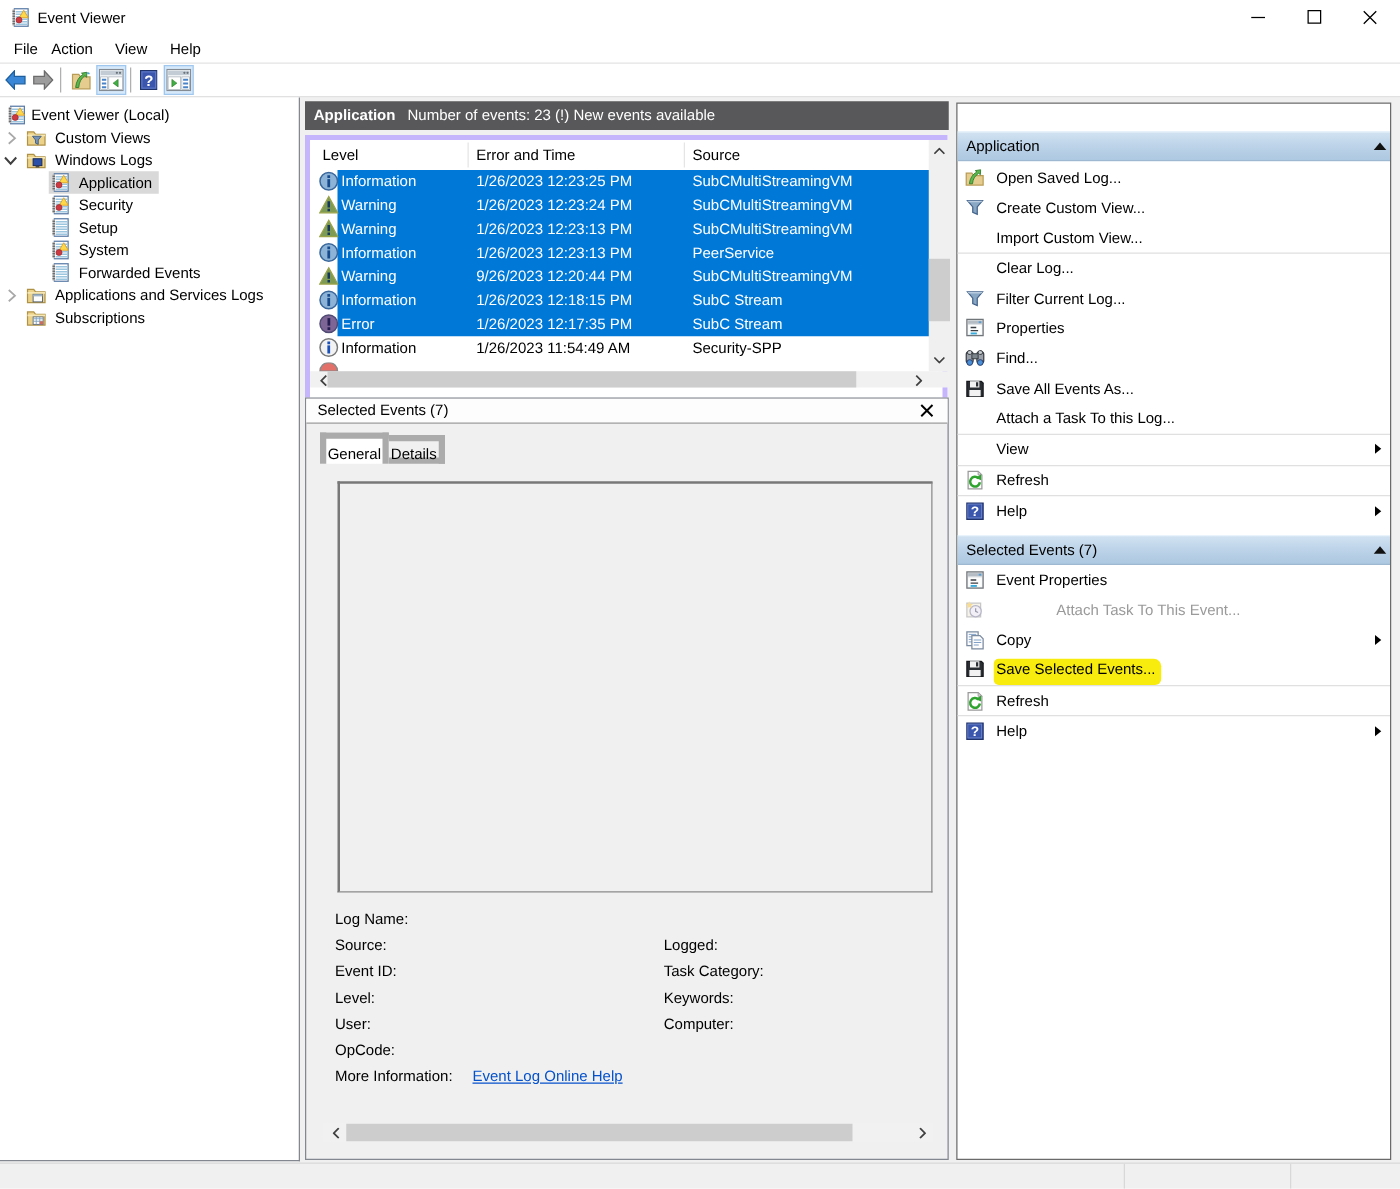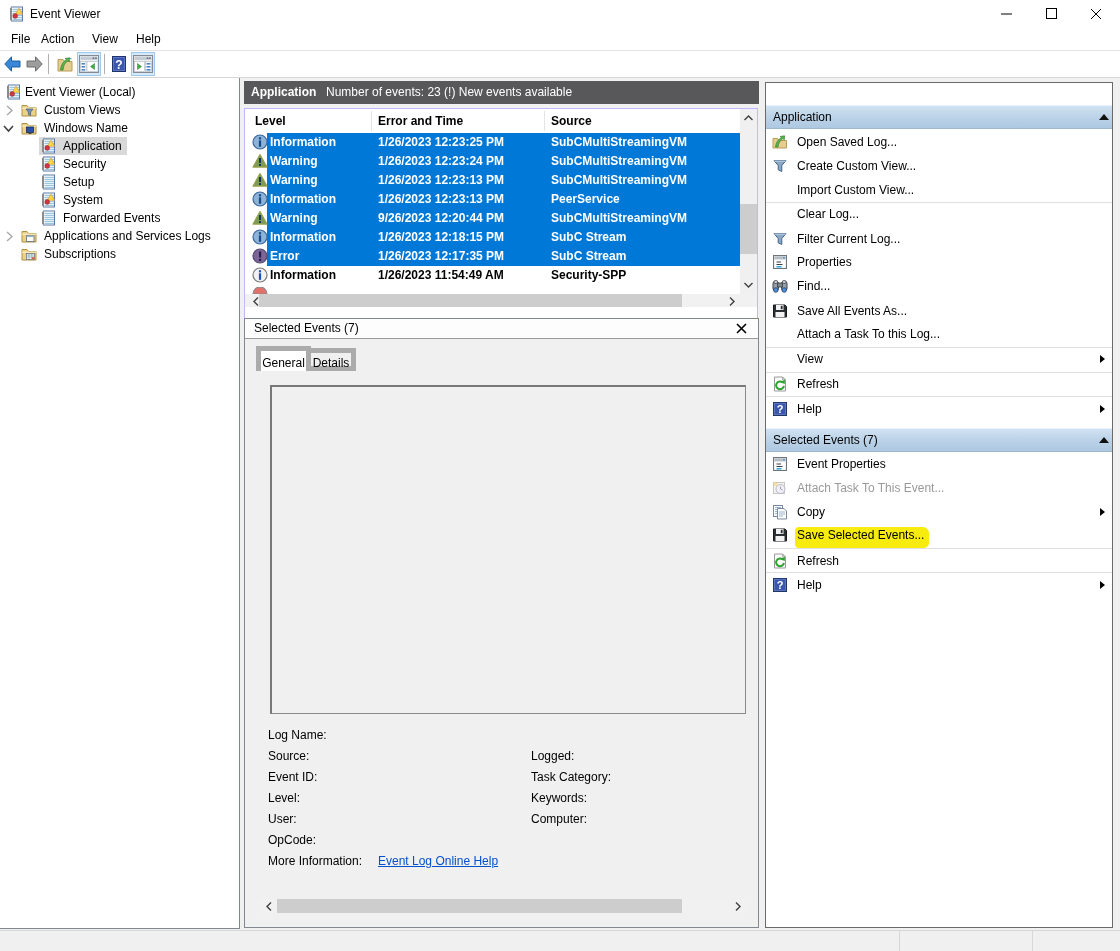--- a/index.html
+++ b/index.html
@@ -9,21 +9,21 @@
 #titlebar { left:0; top:0; width:1120px; height:28px; background:#fff; }
 #menubar { left:0; top:28px; width:1120px; height:22px; background:#fff; }
 #toolbar { left:0; top:50px; width:1120px; height:28px; background:#fff; border-top:1px solid #e3e3e3; border-bottom:1px solid #d7d7d7; }
 .tbsep { position:absolute; top:54px; width:1px; height:20px; background:#b0b0b0; }
 .tbhl { position:absolute; top:52px; width:24px; height:24px; background:#d6e9fb; border:1px solid #a0c8ee; }
 #mainbg { left:0; top:78px; width:1120px; height:852px; background:#f0f0f0; }
 #statusbar { left:0; top:930px; width:1120px; height:21px; background:#f0f0f0; border-top:1px solid #d7d7d7; }
 #tree { left:0; top:78px; width:240px; height:851px; background:#fff; border-right:1px solid #828790; border-bottom:1px solid #828790; }
 .trow { position:absolute; height:18px; line-height:18px; white-space:nowrap; }
 #cbar { left:244px; top:81px; width:515px; height:23px; background:#58585a; color:#fff; line-height:23px; white-space:nowrap; }
-#listbox { left:244px; top:108px; width:514px; height:257px; background:#fff; border:1px solid #c4b5fd;font-weight:bold; }
+#listbox { left:244px; top:108px; width:514px; height:257px; background:#fff; border:4px solid #c4b5fd; }
 .colsep { position:absolute; top:2px; width:1px; height:20px; background:#e5e5e5; }
 .lrow { position:absolute; height:19px; line-height:19px; white-space:nowrap; }
 .vscroll { position:absolute; left:495px; top:0px; width:17px; height:185px; background:#f0f0f0; }
 .hscroll { position:absolute; left:0px; top:185px; width:512px; height:13px; background:#f1f1f1; }
 #bpanel { left:244px; top:318px; width:515px; height:610px; background:#f0f0f0; border:1px solid #828790; }
 #btitle { position:absolute; left:0; top:0; width:513px; height:20px; background:#fdfdfd; border-bottom:1px solid #9a9a9a; line-height:19px; }
 .tab { position:absolute; border:5px solid #000000; }
 #tbox { position:absolute; left:25px; top:66px; width:476px; height:329px; border-top:2px solid #787878; border-left:2px solid #787878; border-right:1px solid #8a8a8a; border-bottom:1px solid #8a8a8a; background:#f0f0f0; }
 .flabel { position:absolute; height:20px; white-space:nowrap; }
 #actions { left:765px; top:82px; width:348px; height:846px; background:#fff; border:1px solid #6a6a6a; }
@@ -133,21 +133,21 @@
 <div class="trow" style="left:44px;top:101px;">Custom Views</div>
 <svg class="abs" style="left:3px;top:124px;" width="11" height="9" viewBox="0 0 11 9">
     <path d="M1 2 L5.5 7 L10 2" fill="none" stroke="#404040" stroke-width="1.6"></path>
   </svg>
 <svg class="abs" style="left:21px;top:120px;" width="16" height="16" viewBox="0 0 16 16">
     <path d="M1 3.5 L6 3.5 L7.5 5.5 L15 5.5 L15 14 L1 14 Z" fill="#ecd189" stroke="#b09245" stroke-width="1"></path>
 <path d="M1 5.5 L15 5.5 L15 7 L1 7 Z" fill="#f6e7b4"></path>
     <rect x="5.5" y="7" width="7" height="5.5" fill="#2b50a8" stroke="#16295e" stroke-width="0.8"></rect>
 <rect x="7.5" y="12.5" width="3" height="1.5" fill="#44484e"></rect>
   </svg>
-<div class="trow" style="left:44px;top:119px;">Windows Name</div>
+<div class="trow" style="left:44px;top:119px;">Windows Logs</div>
 <svg class="abs" style="left:40px;top:138px;" width="16" height="16" viewBox="0 0 16 16">
     <rect x="3.5" y="1" width="11" height="14" fill="#fff" stroke="#5b7ca8" stroke-width="1"></rect>
 <path d="M4.5 3.4 L14 3.4 M4.5 5.4 L14 5.4 M4.5 7.4 L14 7.4 M4.5 9.4 L14 9.4 M4.5 11.4 L14 11.4 M4.5 13.4 L14 13.4" stroke="#9cc6de" stroke-width="1.1"></path>
 <rect x="2" y="1.5" width="2" height="13" fill="#b8b8b8"></rect>
 <path d="M2 3 L4 3 M2 5 L4 5 M2 7 L4 7 M2 9 L4 9 M2 11 L4 11 M2 13 L4 13" stroke="#555" stroke-width="0.9"></path>
     <path d="M11 2.2 L14.6 8.2 L7.4 8.2 Z" fill="#ffd84a" stroke="#d89f28" stroke-width="0.7"></path>
 <circle cx="7.2" cy="10" r="2.4" fill="#cc3940" stroke="#99232b" stroke-width="0.5"></circle>
   </svg>
 <div class="trow" style="left:63px;top:137px;">Application</div>
 <svg class="abs" style="left:40px;top:156px;" width="16" height="16" viewBox="0 0 16 16">
@@ -405,21 +405,21 @@
 <path d="M4.5 8 L9 8 M4.5 10.5 L10.5 10.5" stroke="#3a3f45" stroke-width="1.1"></path>
 <rect x="4.5" y="12" width="5" height="1.5" fill="#35aadc"></rect>
     </svg>
 <div class="aitem" style="top:369px;">Event Properties</div>
 <svg class="aicon" style="top:397px;opacity:0.55;" width="16" height="16" viewBox="0 0 16 16">
       <rect x="1.5" y="2.5" width="11" height="11" fill="#f0ead8" stroke="#9a9a9a" stroke-width="1"></rect>
 <circle cx="8.5" cy="9" r="4.5" fill="#e8e4f0" stroke="#7a7a9a" stroke-width="1"></circle>
 <path d="M8.5 6.5 L8.5 9 L10.5 10" fill="none" stroke="#4a4a6a" stroke-width="1"></path>
 <path d="M3.5 1 L4.3 3 L6.3 3.3 L4.8 4.6 L5.2 6.6 L3.5 5.5 L1.8 6.6 L2.2 4.6 L0.7 3.3 L2.7 3 Z" fill="#f0c040"></path>
     </svg>
-<div class="aitem" style="top:393px;color:#9a9a9a;">Attach Task To This Event...</div>
+<div class="aitem" style="top:393px;color:#9a9a9a;margin-left:48px;">Attach Task To This Event...</div>
 <svg class="aicon" style="top:421px;" width="16" height="16" viewBox="0 0 16 16">
       <rect x="1.5" y="1.5" width="9" height="11" fill="#fdfdfd" stroke="#7a8aa0" stroke-width="1"></rect>
 <path d="M3 3.5 L9 3.5 M3 5.5 L9 5.5 M3 7.5 L9 7.5 M3 9.5 L7 9.5" stroke="#6f94c0" stroke-width="0.7"></path>
 <path d="M5.5 4.5 L12 4.5 L14.5 7 L14.5 15 L5.5 15 Z" fill="#fdfdfd" stroke="#7a8aa0" stroke-width="1"></path>
 <path d="M7 8 L13 8 M7 10 L13 10 M7 12 L11 12" stroke="#6f94c0" stroke-width="0.7"></path>
     </svg>
 <div class="aitem" style="top:417px;">Copy</div>
 <div class="arr-r" style="top:425px;"></div>
 <svg class="aicon" style="top:444px;" width="16" height="16" viewBox="0 0 16 16">
       <path d="M1.5 2 L13 2 L14.5 3.5 L14.5 14 L1.5 14 Z" fill="#2b2e33" stroke="#17191c" stroke-width="1"></path>

